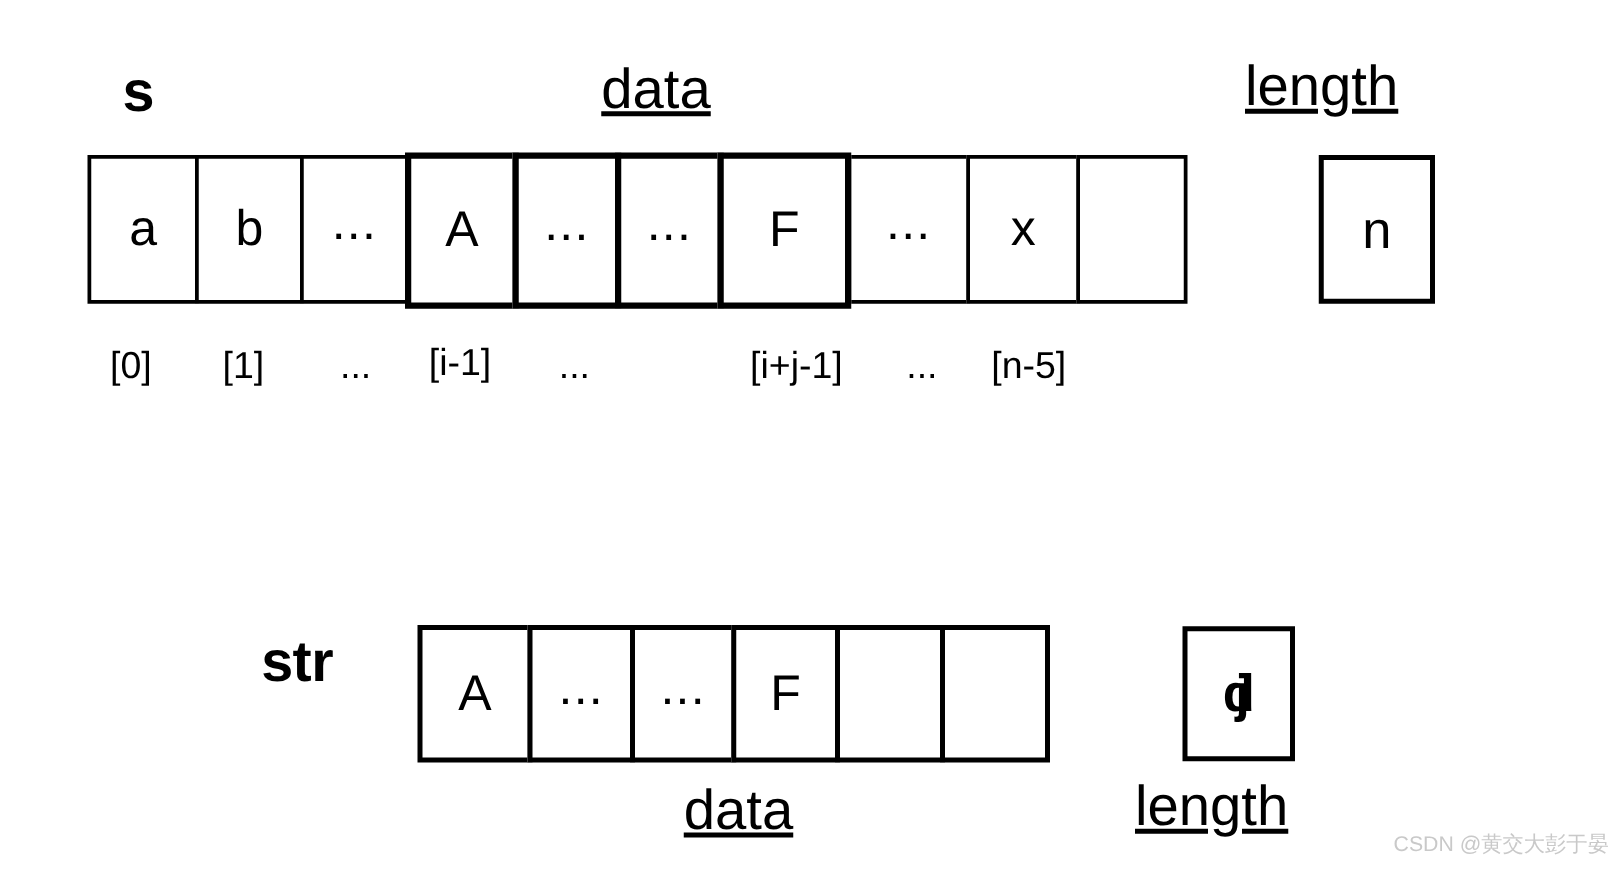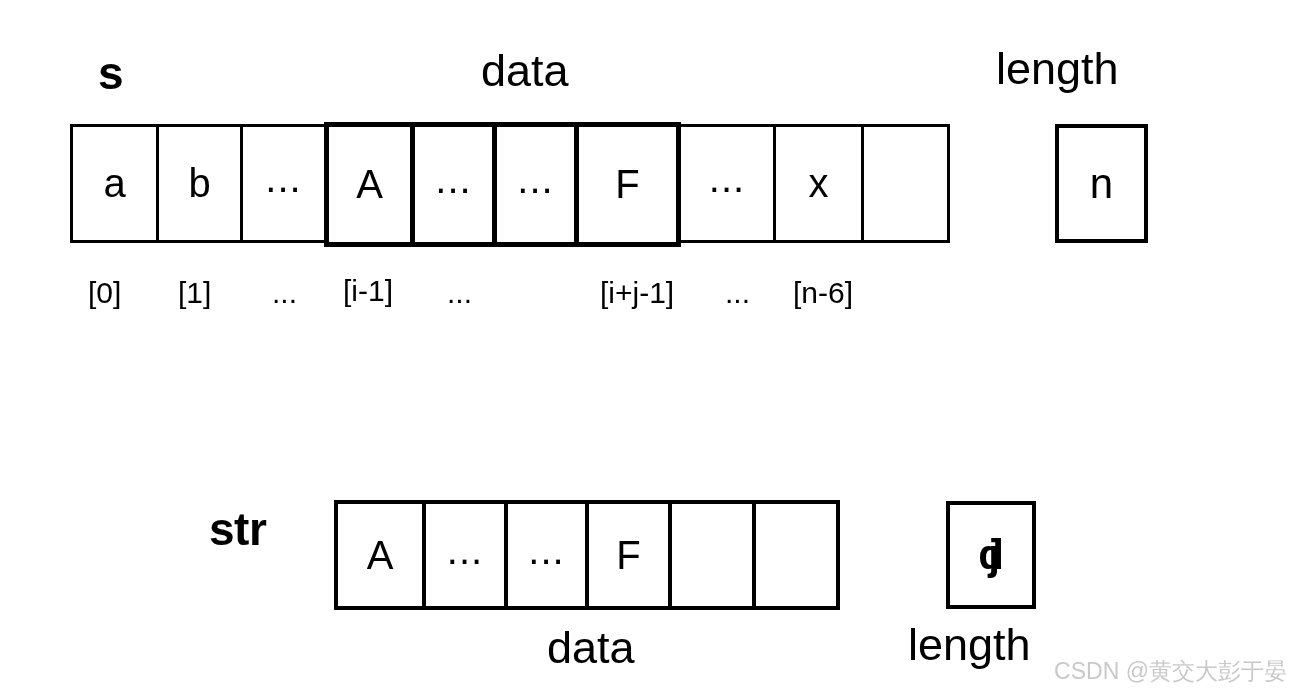--- a/index.html
+++ b/index.html
@@ -32,20 +32,21 @@
 
   .lbl-var {
     font-weight: bold;
     font-size: 46px;
     letter-spacing: -0.5px;
   }
 
   .lbl-field {
     font-weight: normal;
     font-size: 45px;
+    text-decoration: underline;
   }
 
   .lbl-index {
     font-weight: normal;
     font-size: 30px;
   }
 
   
   .array-row {
     position: absolute;
@@ -119,21 +120,21 @@
   }
   .overstrike .g2 {
     left: 3px;
   }
 
   
   .watermark {
     position: absolute;
     right: 12px;
     bottom: 8px;
-    font-size: 23px;
+    font-size: 17px;
     color: #c9c9c9;
     white-space: nowrap;
     font-family: "Liberation Sans", sans-serif;
   }
 </style>
 </head>
 <body>
 
 <div class="canvas">
 
@@ -181,21 +182,21 @@
   </div>
 
   <div id="top-indices">
       <div class="lbl lbl-index" style="left: 88px; top: 278px;">[0]</div>
       <div class="lbl lbl-index" style="left: 178px; top: 278px;">[1]</div>
       <div class="lbl lbl-index" style="left: 272px; top: 278px;">...</div>
       <div class="lbl lbl-index" style="left: 343px; top: 276px;">[i-1]</div>
       <div class="lbl lbl-index" style="left: 447px; top: 278px;">...</div>
       <div class="lbl lbl-index" style="left: 600px; top: 278px; text-align: center;">[i+j-1]</div>
       <div class="lbl lbl-index" style="left: 725px; top: 278px;">...</div>
-      <div class="lbl lbl-index" style="left: 793px; top: 278px;">[n-6]</div>
+      <div class="lbl lbl-index" style="left: 793px; top: 278px;">[n-5]</div>
     </div>
 
   <div class="lbl lbl-var" style="left:209px; top:506px;">str</div>
 
   <div class="array-row" id="bottom-array" style="left:334px; top:500px; height:110px;">
       <div class="cell" style="width: 92px; border-width: 4px;">
         <span>A</span>
       </div>
       <div class="cell ellipsis" style="width: 86px; border-width: 4px; margin-left: -4px;">
         <span>...</span>

